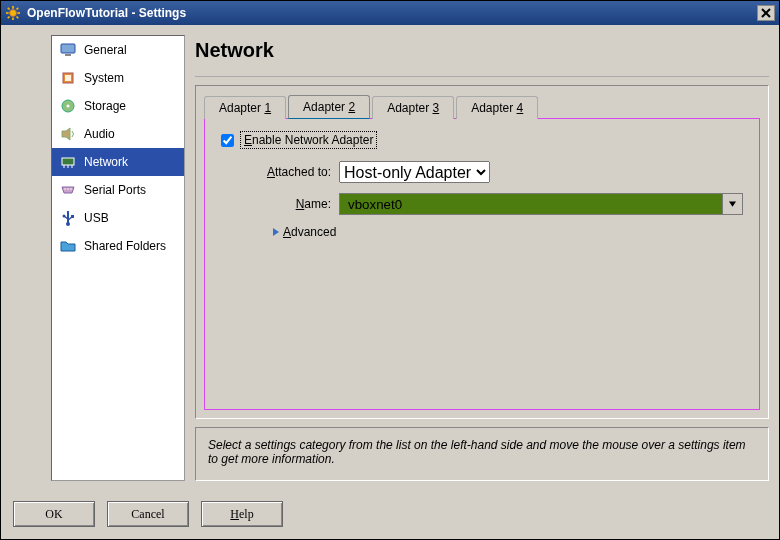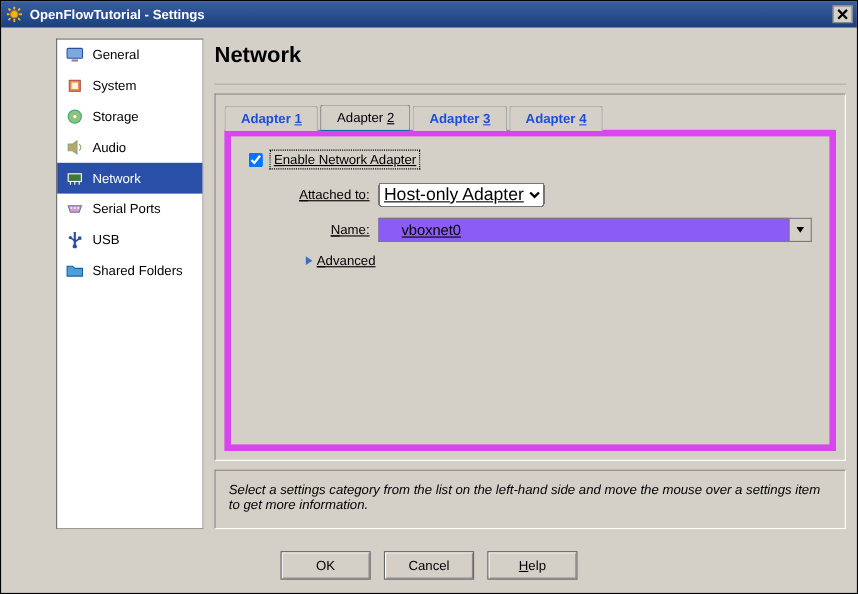--- a/index.html
+++ b/index.html
@@ -15,37 +15,37 @@
   .side-item { display: flex; align-items: center; gap: 8px; padding: 6px 8px; cursor: pointer; }
   .side-item.active { background: #2a4fa8; color: #fff; }
   .side-item .icon { width: 16px; height: 16px; display: flex; align-items: center; justify-content: center; flex: none; }
   .main { flex: 1; display: flex; flex-direction: column; gap: 8px; }
   .page-title { font-size: 20px; font-weight: bold; padding: 4px 0 6px 0; }
   .hr { border: 0; border-top: 1px solid #aaa; margin: 0; }
   .content-box { flex: 1; background: #d4d0c8; border: 1px solid #fff; border-top-color: #888; border-left-color: #888; padding: 0; display: flex; flex-direction: column; }
   .tabs { display: flex; align-items: flex-end; padding: 8px 8px 0 8px; position: relative; top: 1px; z-index: 2; }
   .tab { padding: 4px 14px; border: 1px solid #888; border-bottom: none; margin-right: 2px; background: #d4d0c8; border-radius: 3px 3px 0 0; cursor: pointer; position: relative; }
   .tab.active { background: #d4d0c8; border-bottom: 1px solid #0369a1; z-index: 3; }
-  .tab:not(.active) { border-color: #aaa; color: #1d4ed8; font-weight: bold; }
+  .tab:not(.active) { border-color: #aaa; color: #000000; }
   .tab-underline { text-decoration: underline; }
-  .tab-panel { border: 6px solid #d946ef; margin: 0 8px 8px 8px; flex: 1; padding: 12px 16px; position: relative; z-index: 1; text-decoration: underline; }
+  .tab-panel { border: 1px solid #d946ef; margin: 0 8px 8px 8px; flex: 1; padding: 12px 16px; position: relative; z-index: 1; }
   .form-row { display: flex; align-items: center; margin-bottom: 10px; }
   .form-row .lbl { width: 110px; text-align: right; margin-right: 8px; }
   .cbrow { display: flex; align-items: center; gap: 6px; margin-bottom: 12px; }
   .cbrow input { margin: 0; }
   .cbrow .focusbox { border: 1px dotted #000; padding: 1px 3px; }
   select, .textcombo { font-family: inherit; font-size: 16px; }
   .attached-select { height: 22px; }
   .name-combo { display: flex; flex: 1; }
-  .name-combo input { flex: 1; border: 1px solid #7a7a7a; padding: 2px 20px; height: 22px; background: #8b5cf6; }
+  .name-combo input { flex: 1; border: 1px solid #7a7a7a; padding: 2px 8px; height: 22px; background: #4d7c0f; }
   .name-combo button { width: 20px; height: 22px; border: 1px solid #7a7a7a; border-left: none; background: #d4d0c8; cursor: pointer; display: flex; align-items: center; justify-content: center; }
   .adv-row { display: flex; align-items: center; gap: 4px; margin-left: 52px; margin-top: 4px; cursor: pointer; }
   .tri { width: 0; height: 0; border-top: 4px solid transparent; border-bottom: 4px solid transparent; border-left: 6px solid #3b6fc4; }
   .help-box { border: 1px solid #fff; border-top-color: #888; border-left-color: #888; padding: 10px 12px; color: #000000; font-style: italic; min-height: 54px; }
-  .buttons { display: flex; justify-content: center; gap: 12px; padding: 10px 12px 12px; }
+  .buttons { display: flex; justify-content: flex-start; gap: 12px; padding: 10px 12px 12px; font-family: Liberation Serif, serif; }
   .btn { min-width: 82px; height: 26px; border: 1px solid #666; background: #d4d0c8; cursor: pointer; font-family: inherit; font-size: 12px; box-shadow: inset 1px 1px 0 #fff, inset -1px -1px 0 #888; }
   .ul { text-decoration: underline; }
   svg { display: block; }
 </style>
 </head>
 <body>
 
 <div class="window">
   <div class="titlebar">
     <span class="gear">

